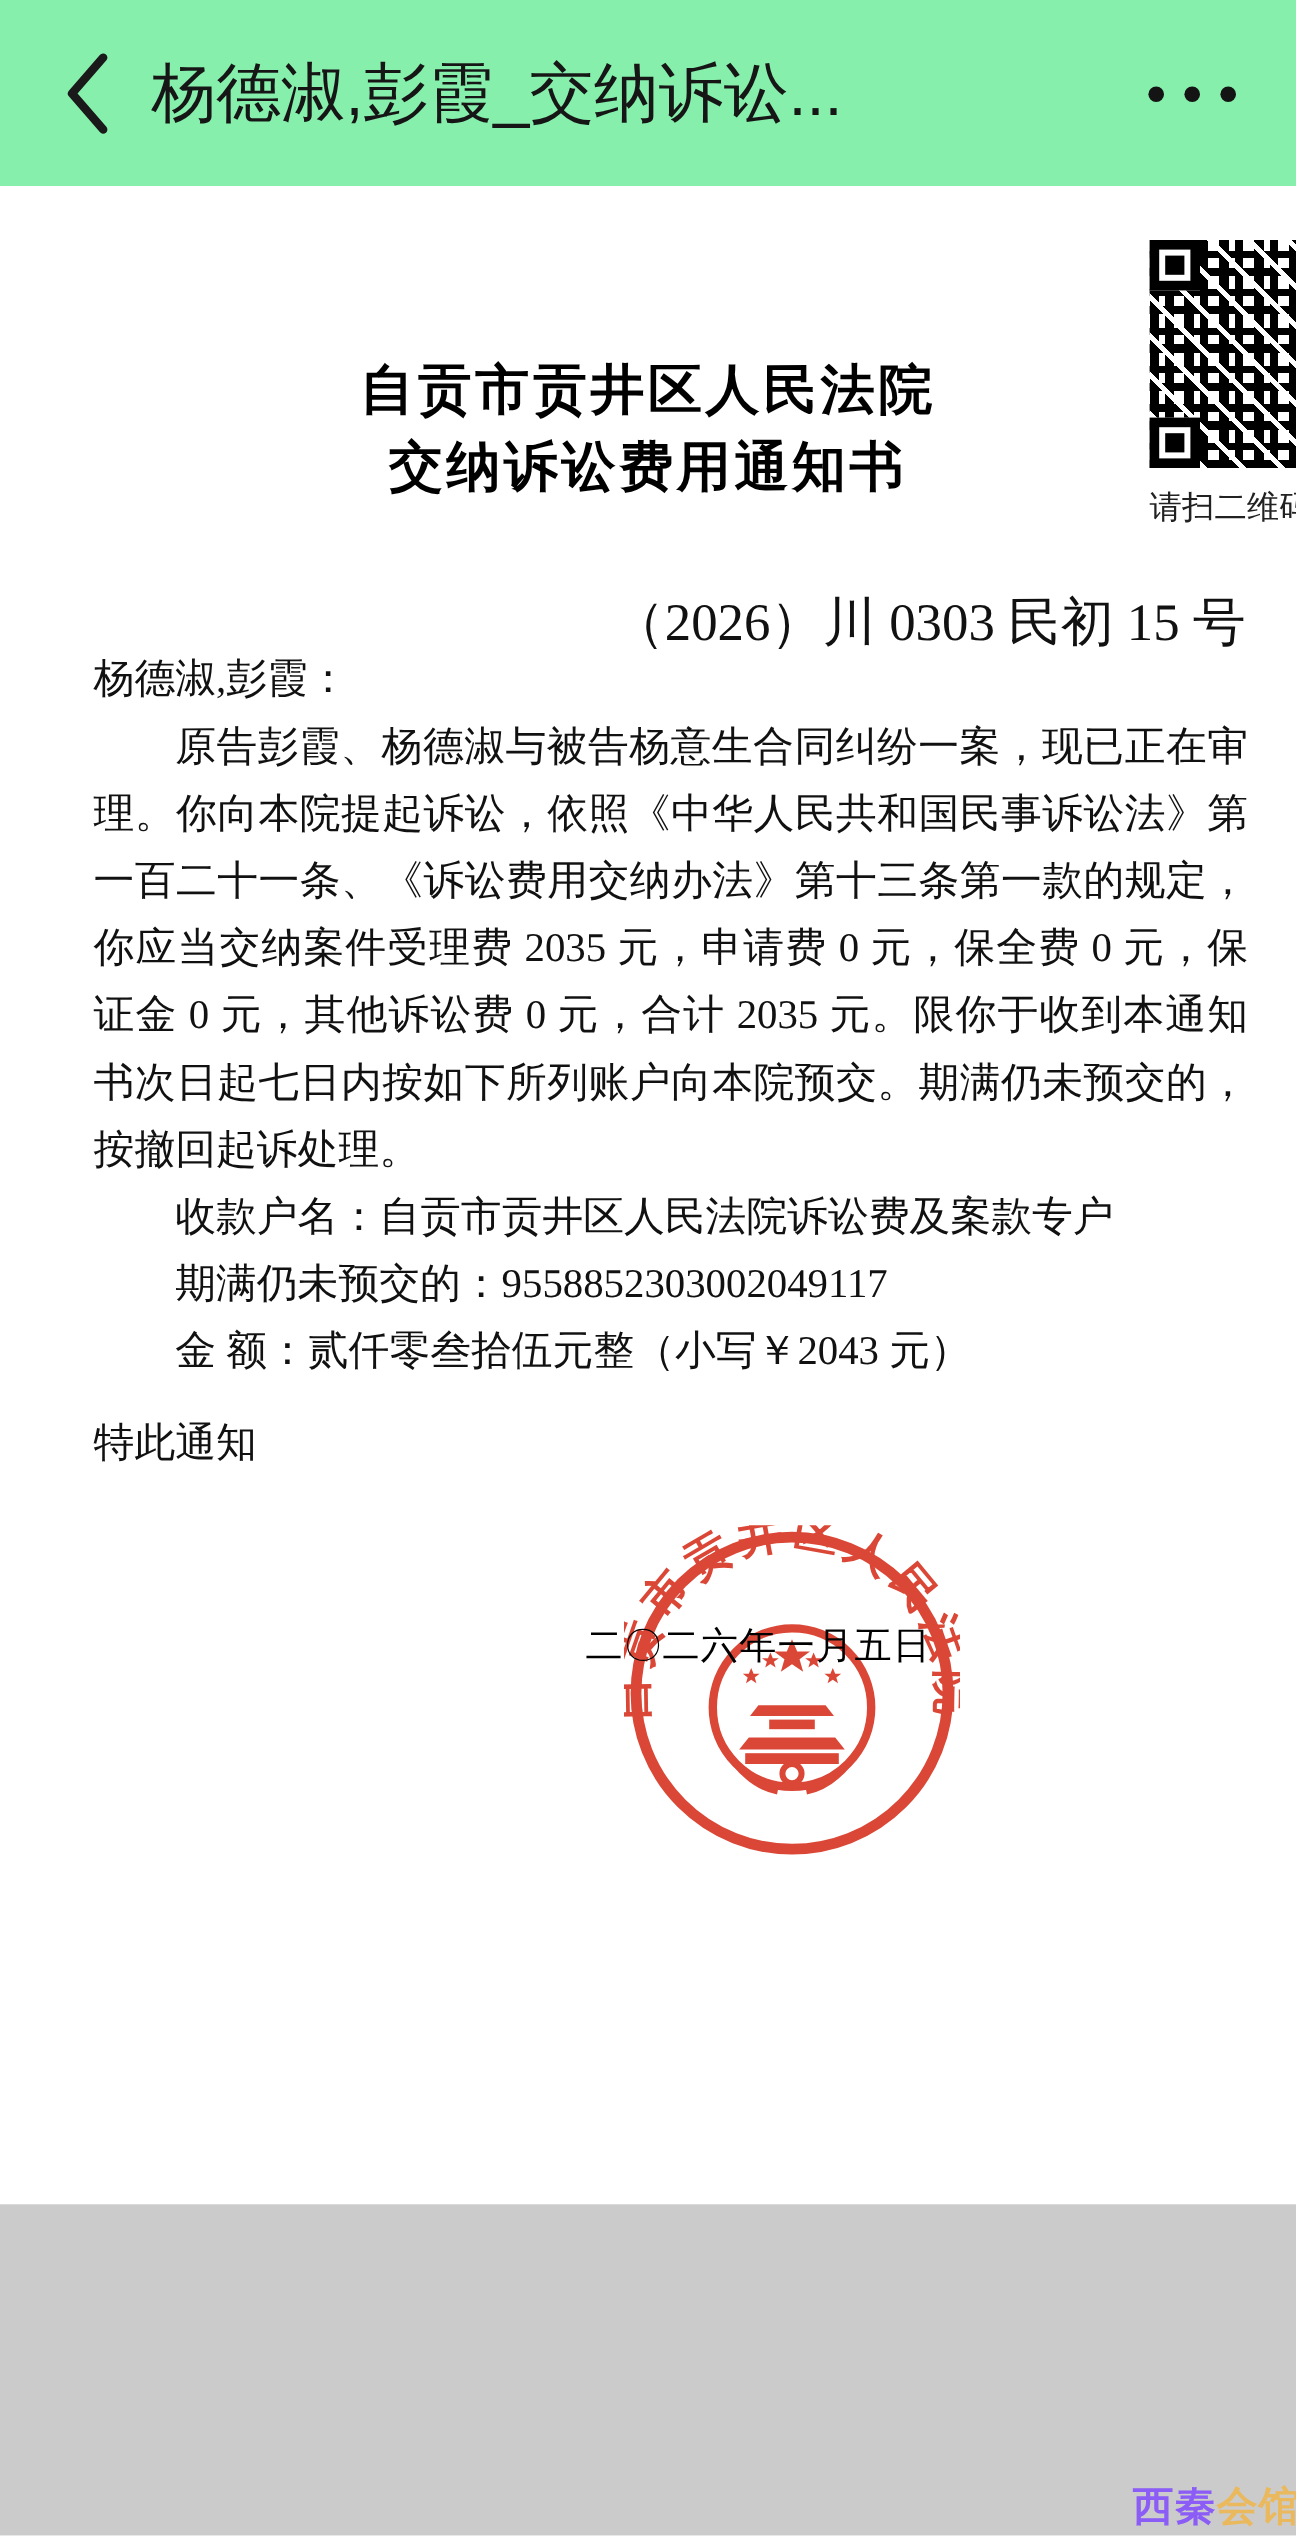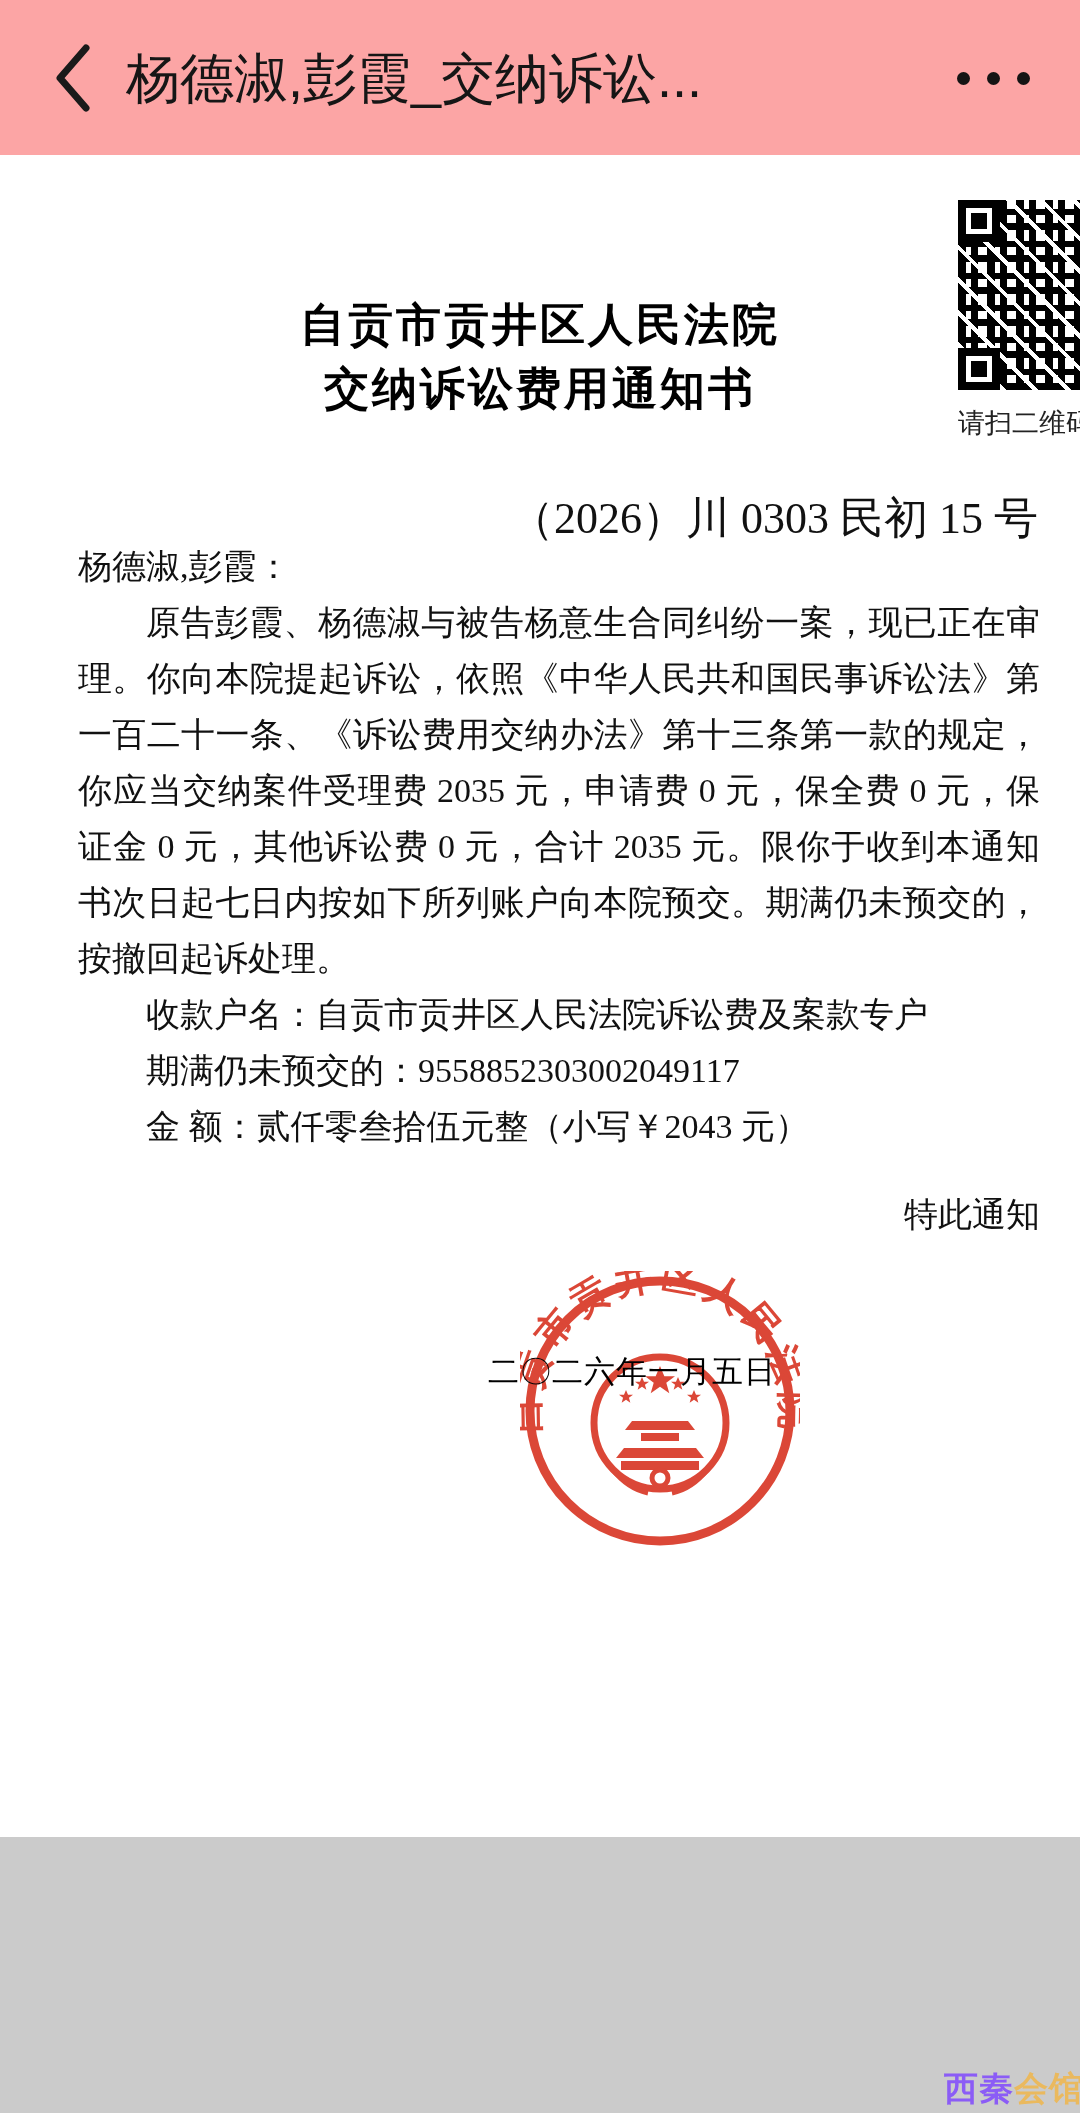--- a/index.html
+++ b/index.html
@@ -1,20 +1,20 @@
 <!DOCTYPE html>
 <html><head>
 <meta charset="utf-8">
 <style>
   html,body{margin:0;padding:0;background:#ececec;}
   .screen{position:relative;width:1080px;height:2113px;background:#ececec;overflow:hidden;
           font-family:"Liberation Serif",serif;color:#111;}
 
   
-  .header{position:absolute;top:0;left:0;width:1080px;height:155px;background:#fca5a5;}
+  .header{position:absolute;top:0;left:0;width:1080px;height:155px;background:#86efac;}
   .back-btn{position:absolute;left:38px;top:38px;width:70px;height:80px;display:flex;align-items:center;justify-content:center;cursor:pointer;}
   .header-title{position:absolute;left:126px;top:36px;width:780px;height:84px;
     font-family:"Liberation Sans",sans-serif;font-size:54px;line-height:84px;color:#161616;
     white-space:nowrap;overflow:hidden;}
   .menu-btn{position:absolute;right:50px;top:66px;height:24px;display:flex;align-items:center;gap:17px;cursor:pointer;}
   .menu-btn .dot{width:13px;height:13px;border-radius:50%;background:#141414;}
 
   
   .doc{position:absolute;top:155px;left:0;width:1080px;height:1682px;background:#ffffff;}
 
@@ -30,21 +30,21 @@
   .qr-caption{position:absolute;left:958px;top:250px;font-size:27px;color:#222;white-space:nowrap;}
 
   .doc-title{position:absolute;top:138px;left:0;width:1080px;text-align:center;
     font-family:"Liberation Sans",sans-serif;font-weight:bold;font-size:45px;line-height:64px;
     letter-spacing:3px;color:#000;}
   .case-no{position:absolute;top:334px;right:42px;font-size:44px;color:#111;}
 
   .body-text{position:absolute;top:384px;left:78px;width:962px;font-size:34px;line-height:56px;color:#111;}
   .para{text-align:justify;text-justify:inter-ideograph;text-indent:2em;}
   .pay{padding-left:68px;font-family:Liberation Serif, serif;}
-  .closing{margin-top:32px;text-align:right;}
+  .closing{margin-top:20px;}
 
   .issue-date{position:absolute;left:488px;top:1196px;font-size:31px;color:#000;
     letter-spacing:1px;white-space:nowrap;z-index:3;mix-blend-mode:multiply;}
   .seal{position:absolute;left:520px;top:1116px;width:280px;height:280px;z-index:2;opacity:.93;}
 
   
   .footer{position:absolute;top:1837px;left:0;width:1080px;height:276px;background:#cbcbcb;}
   .watermark{position:absolute;left:944px;top:2066px;font-family:"Liberation Sans",sans-serif;
     font-weight:bold;font-size:34px;white-space:nowrap;letter-spacing:1px;}
   .wm-blue{color:#8b5cf6;} .wm-orange{color:#eab95e;}

